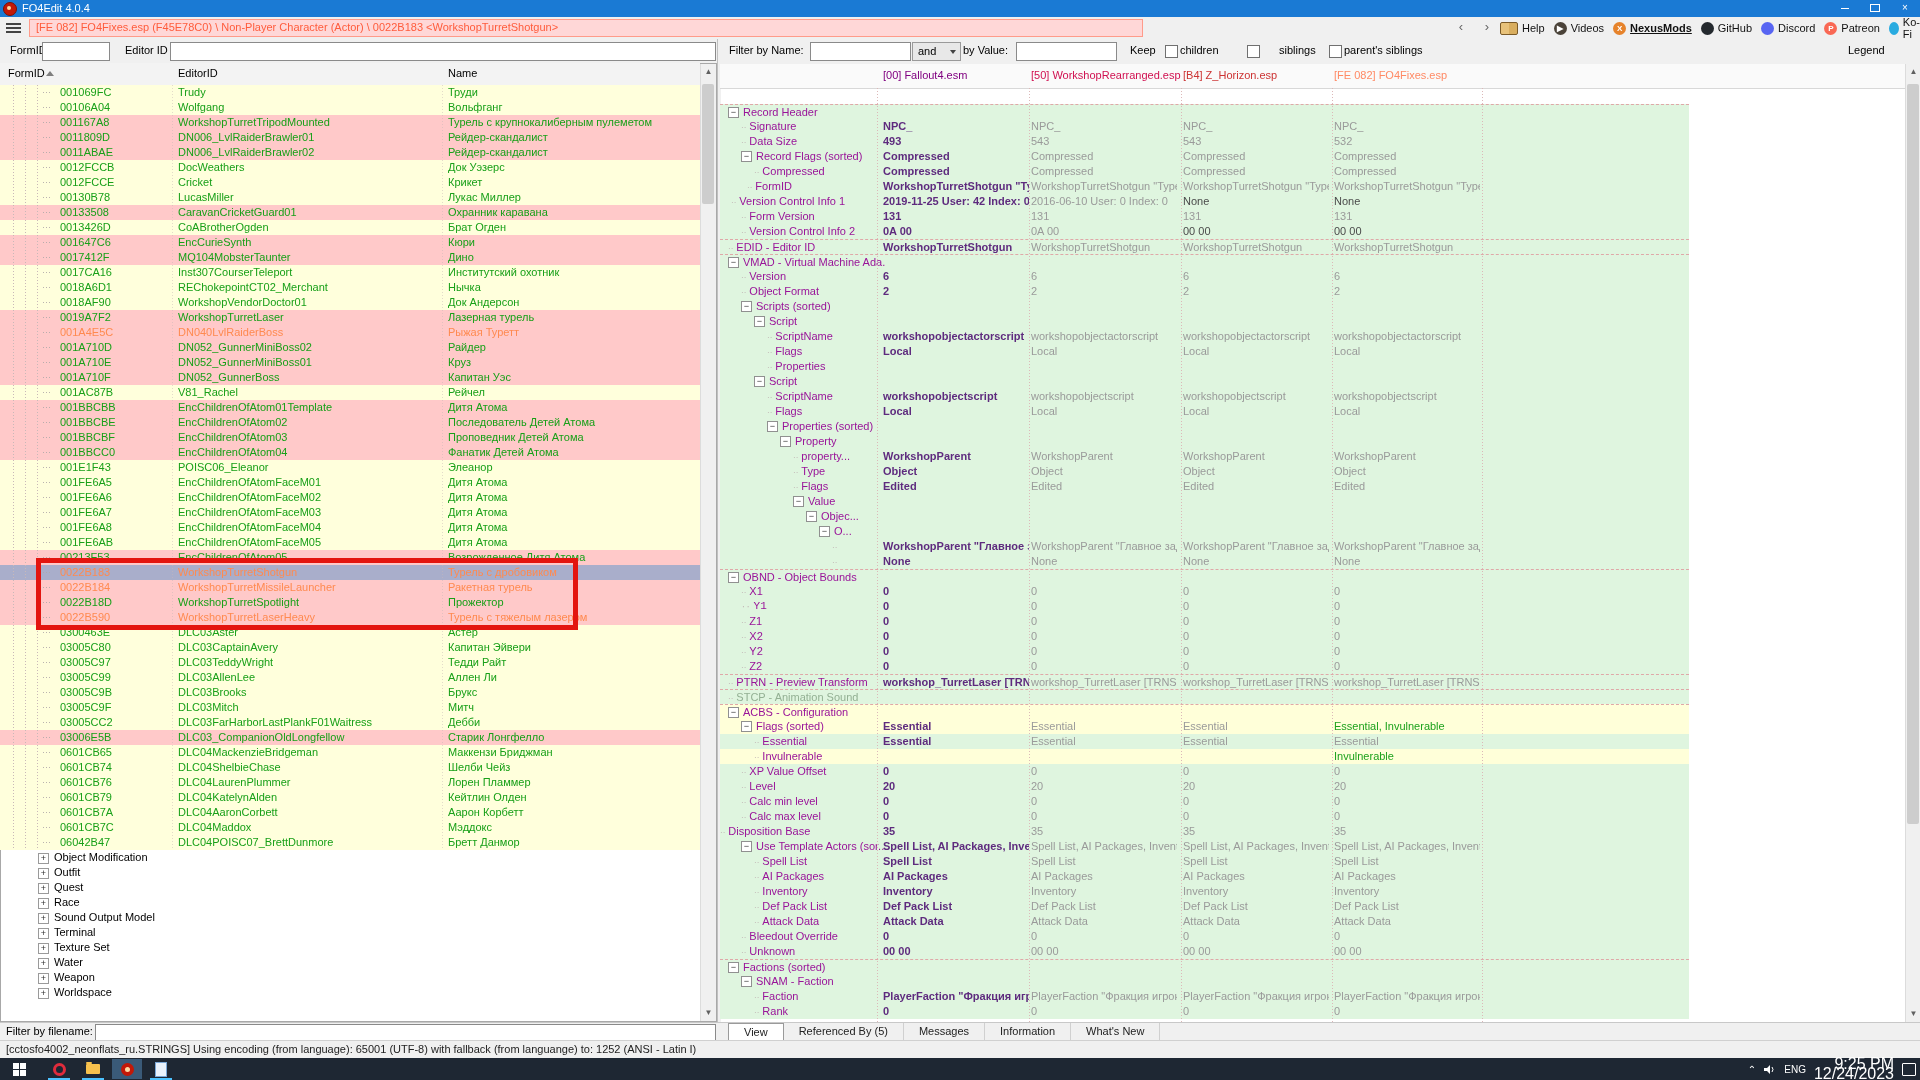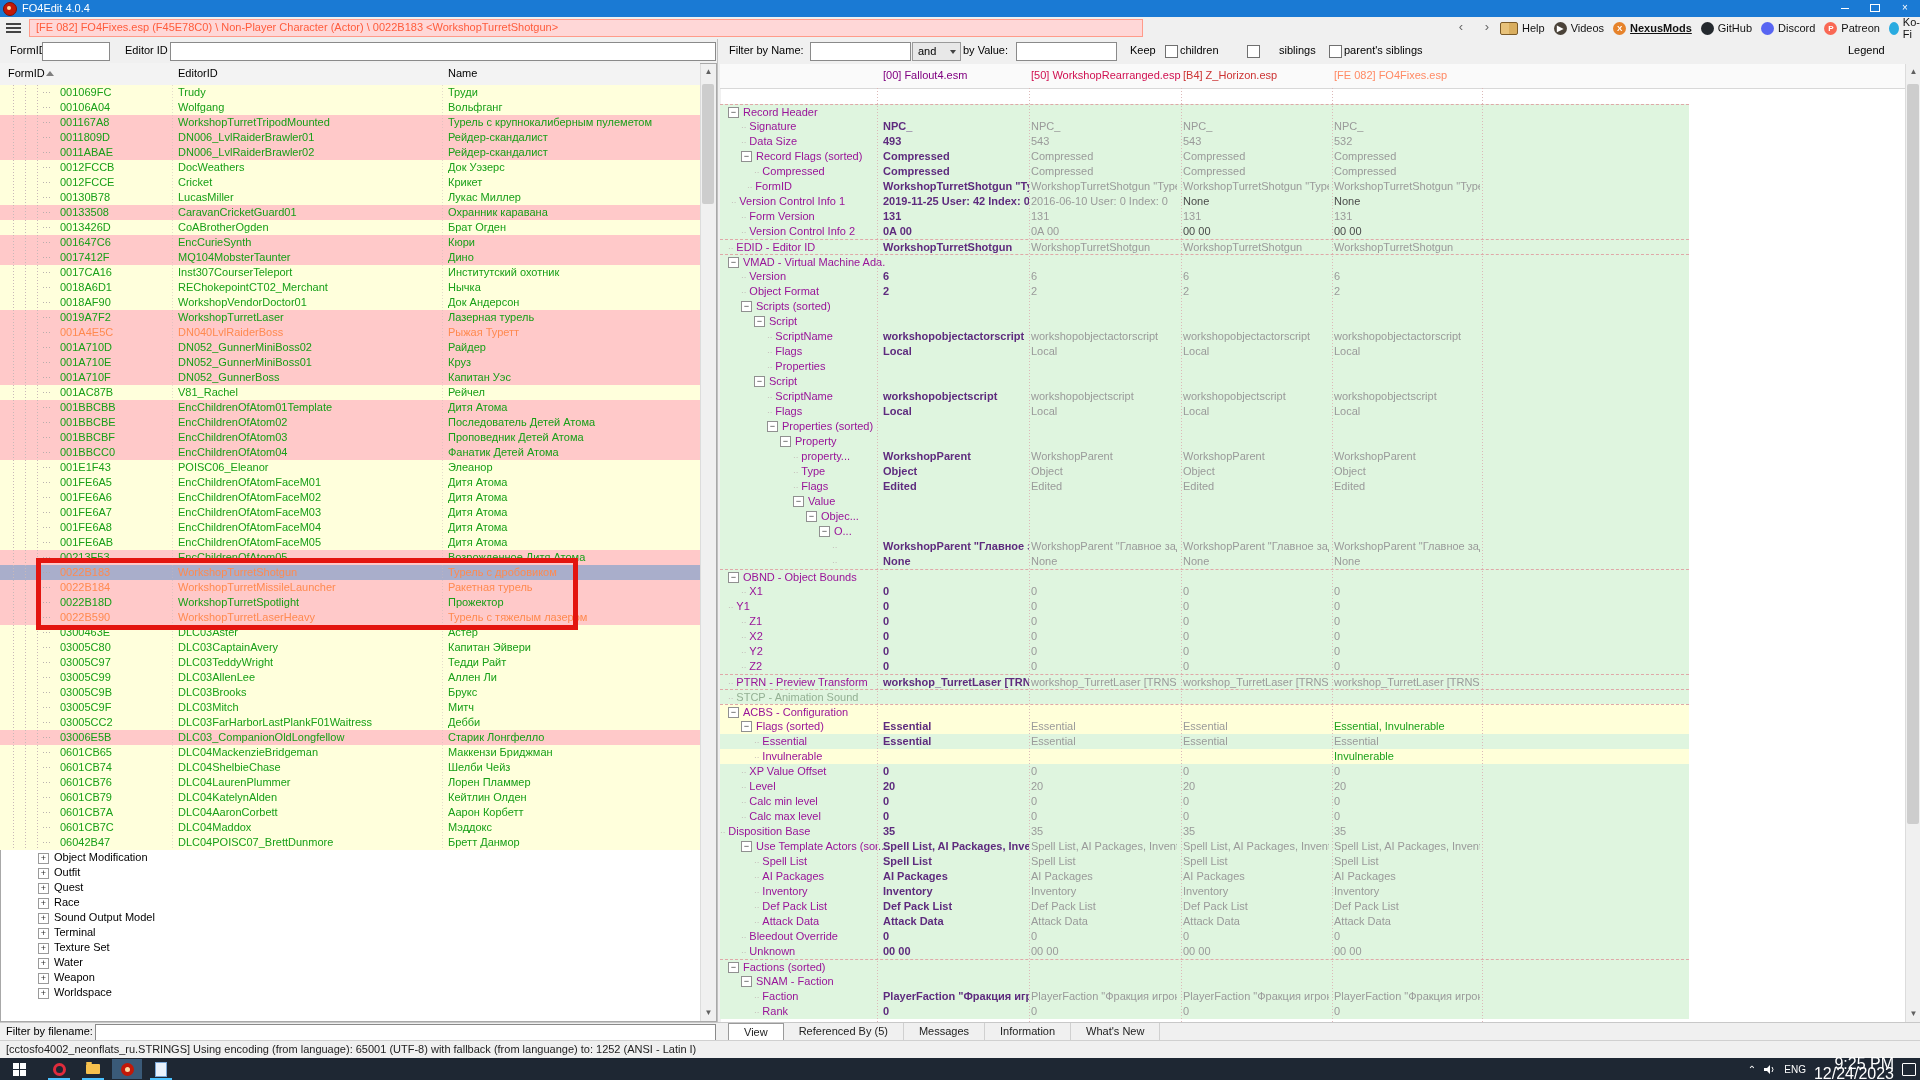--- a/index.html
+++ b/index.html
@@ -723,21 +723,21 @@
       <span class="rlab" style="padding-left: 8px;"><span class="rexp">−</span>OBND - Object Bounds</span>
     </div>
     <div class="rrow g">
       <span class="rlab" style="padding-left: 21px;"><span class="rdots">··</span>X1</span>
       <span class="rv rv1">0</span>
       <span class="rv rv2">0</span>
       <span class="rv rv3">0</span>
       <span class="rv rv4">0</span>
     </div>
     <div class="rrow g">
-      <span class="rlab" style="padding-left: 8px;"><span class="rdots">··</span>Y1</span>
+      <span class="rlab" style="padding-left: 21px; font-family: Liberation Mono, monospace;"><span class="rdots">··</span>Y1</span>
       <span class="rv rv1">0</span>
       <span class="rv rv2">0</span>
       <span class="rv rv3">0</span>
       <span class="rv rv4">0</span>
     </div>
     <div class="rrow g">
       <span class="rlab" style="padding-left: 21px;"><span class="rdots">··</span>Z1</span>
       <span class="rv rv1">0</span>
       <span class="rv rv2">0</span>
       <span class="rv rv3">0</span>

